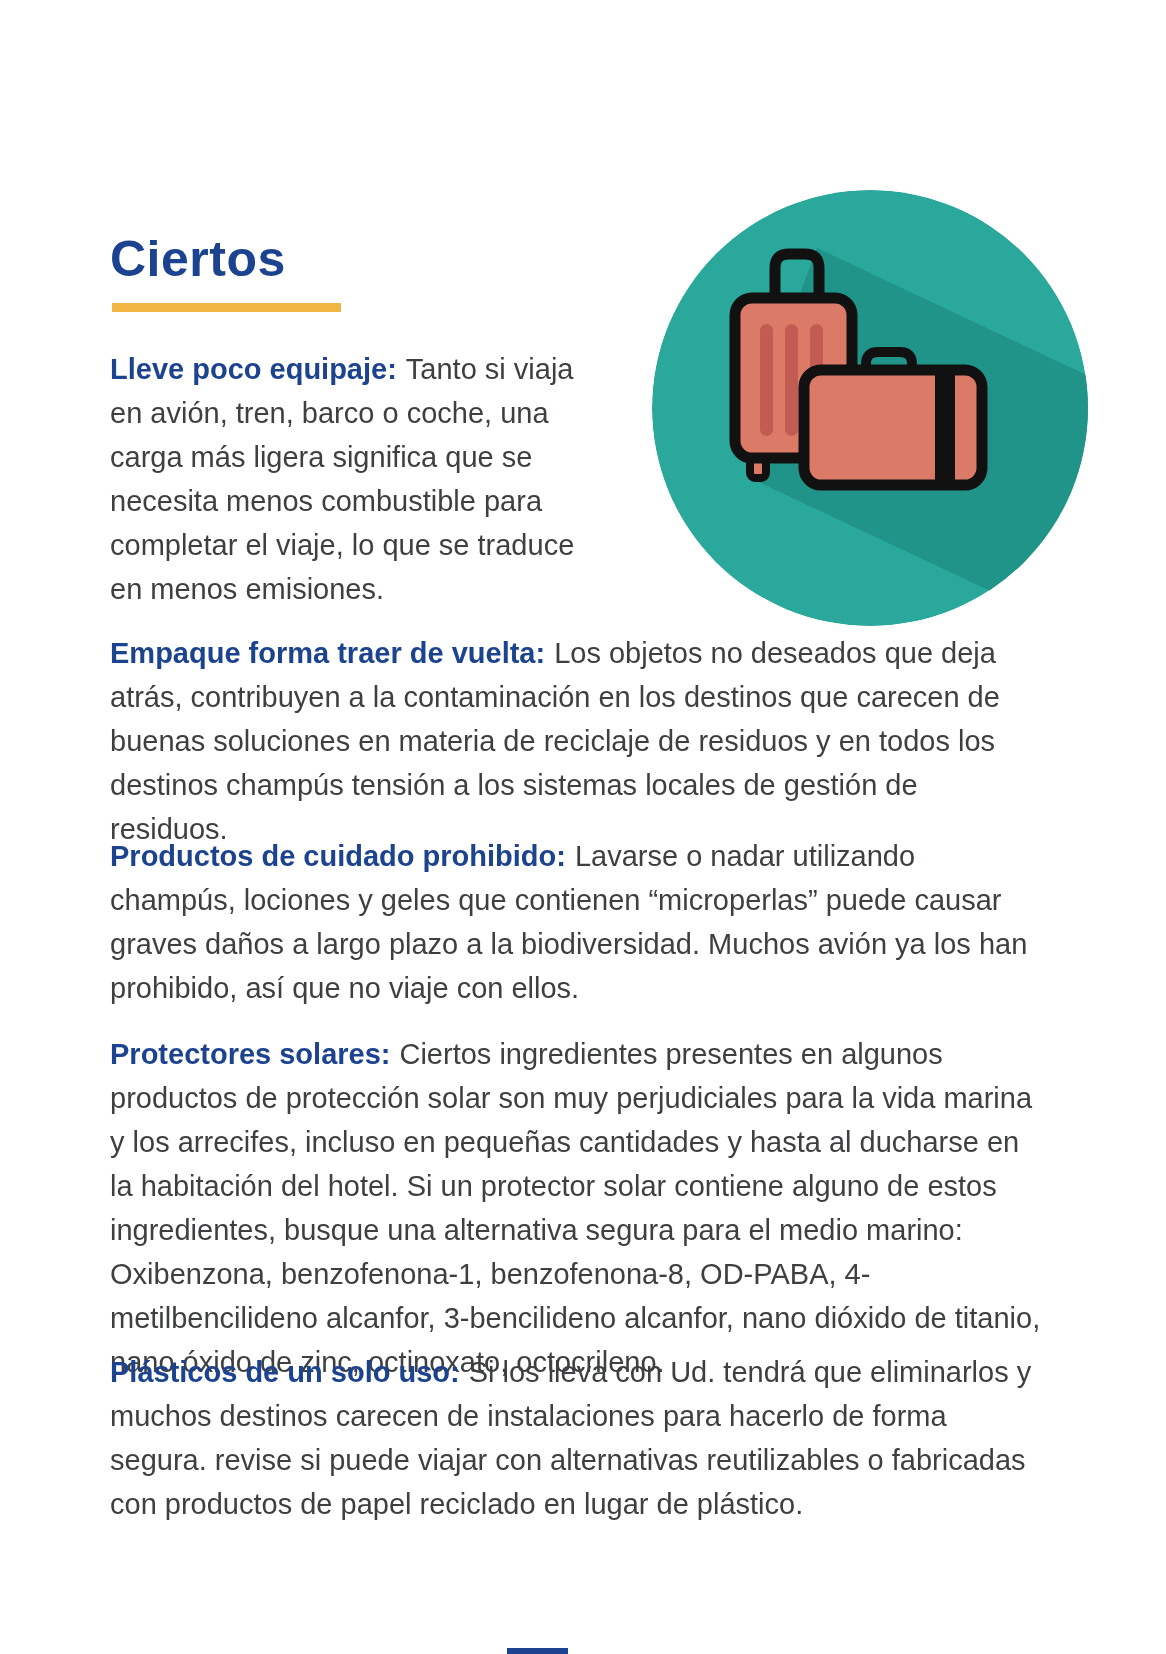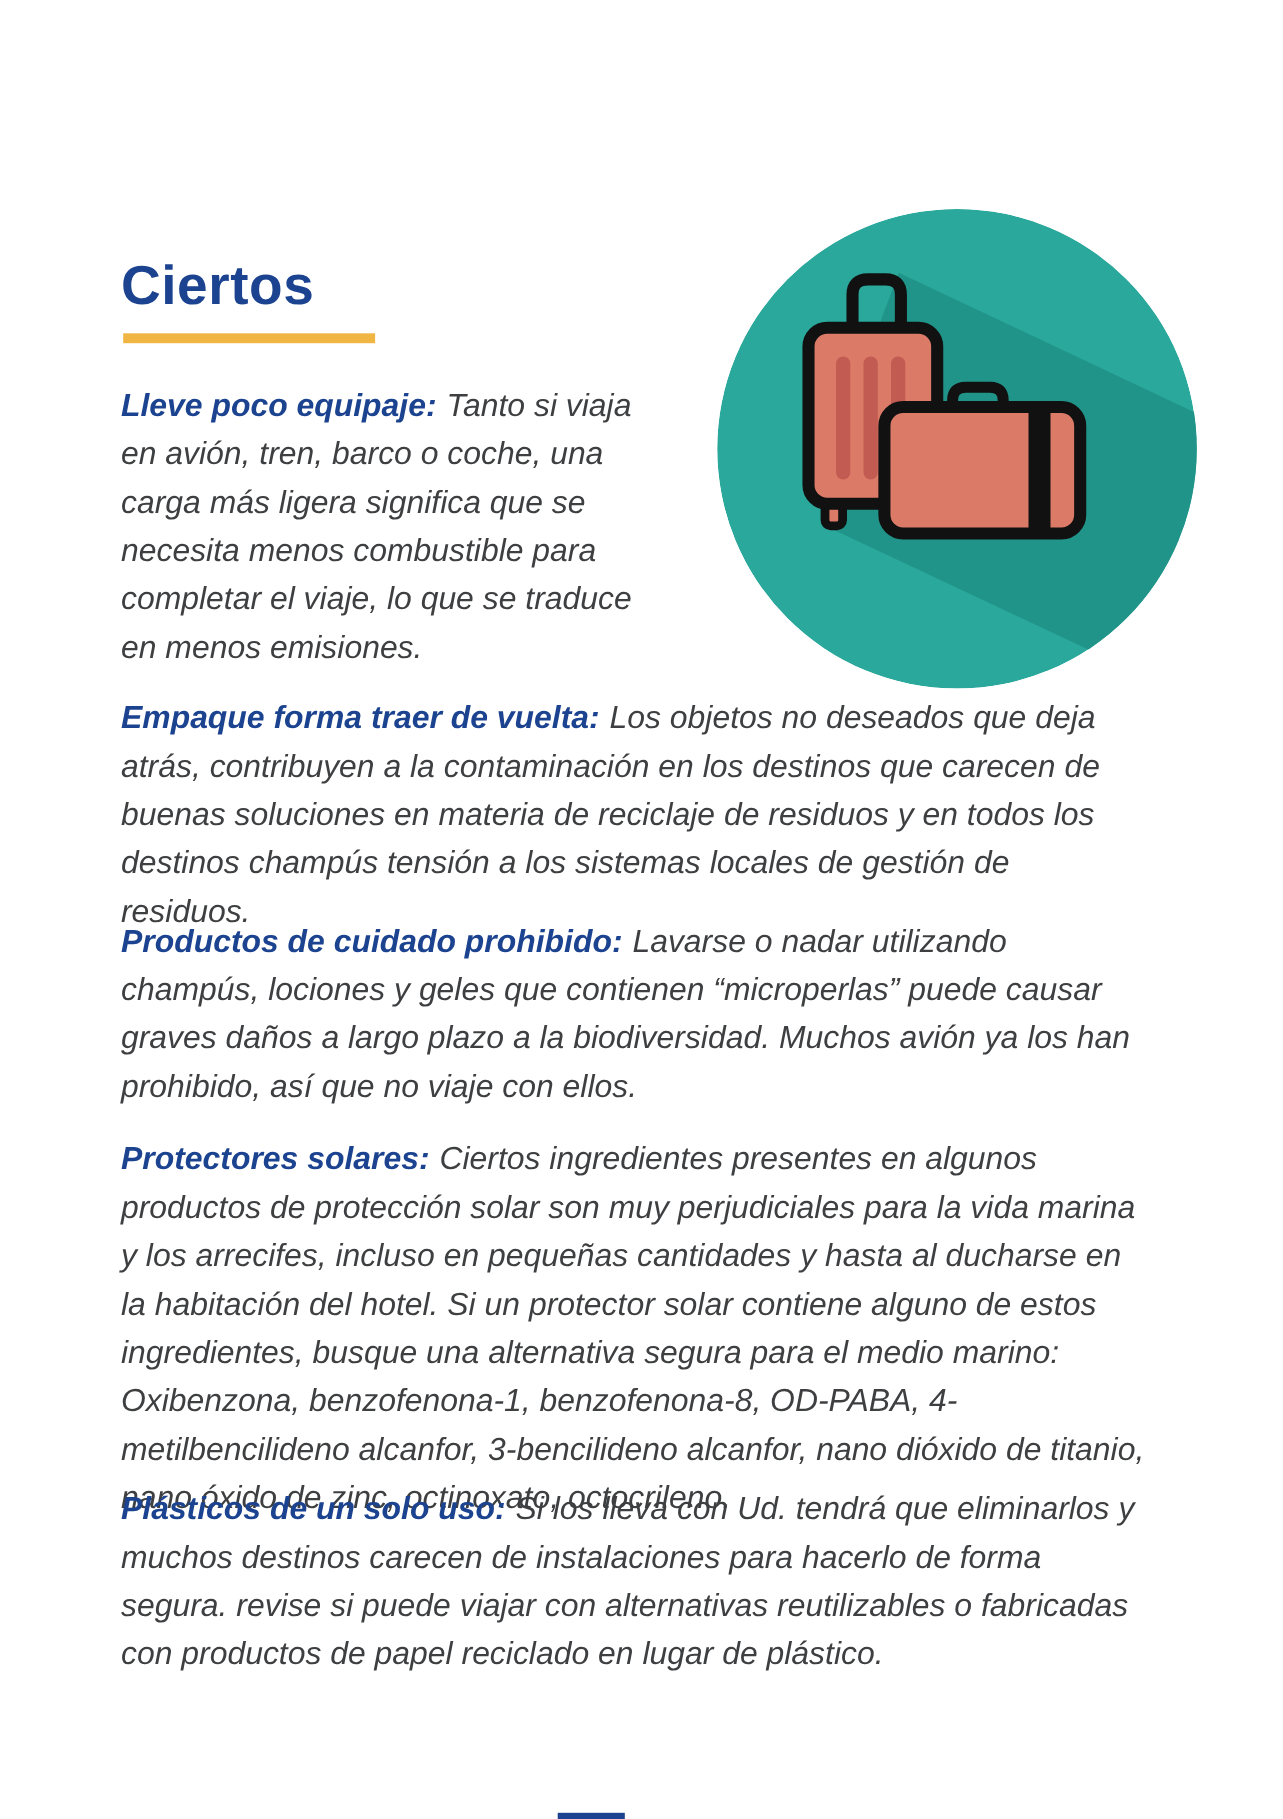--- a/index.html
+++ b/index.html
@@ -41,21 +41,20 @@
     width: 436px;
     height: 436px;
   }
   .tip {
     position: absolute;
     left: 110px;
     margin: 0;
     font-size: 29px;
     line-height: 44px;
     color: #3E3F41;
-    font-style: italic;
   }
   .tip .lead {
     color: #1C4390;
     font-weight: bold;
     margin-right: 9px;
   }
   .tip-1 { top: 347px;  width: 482px; }
   .tip-2 { top: 631px;  width: 932px; }
   .tip-3 { top: 834px;  width: 932px; }
   .tip-4 { top: 1032px; width: 932px; }

